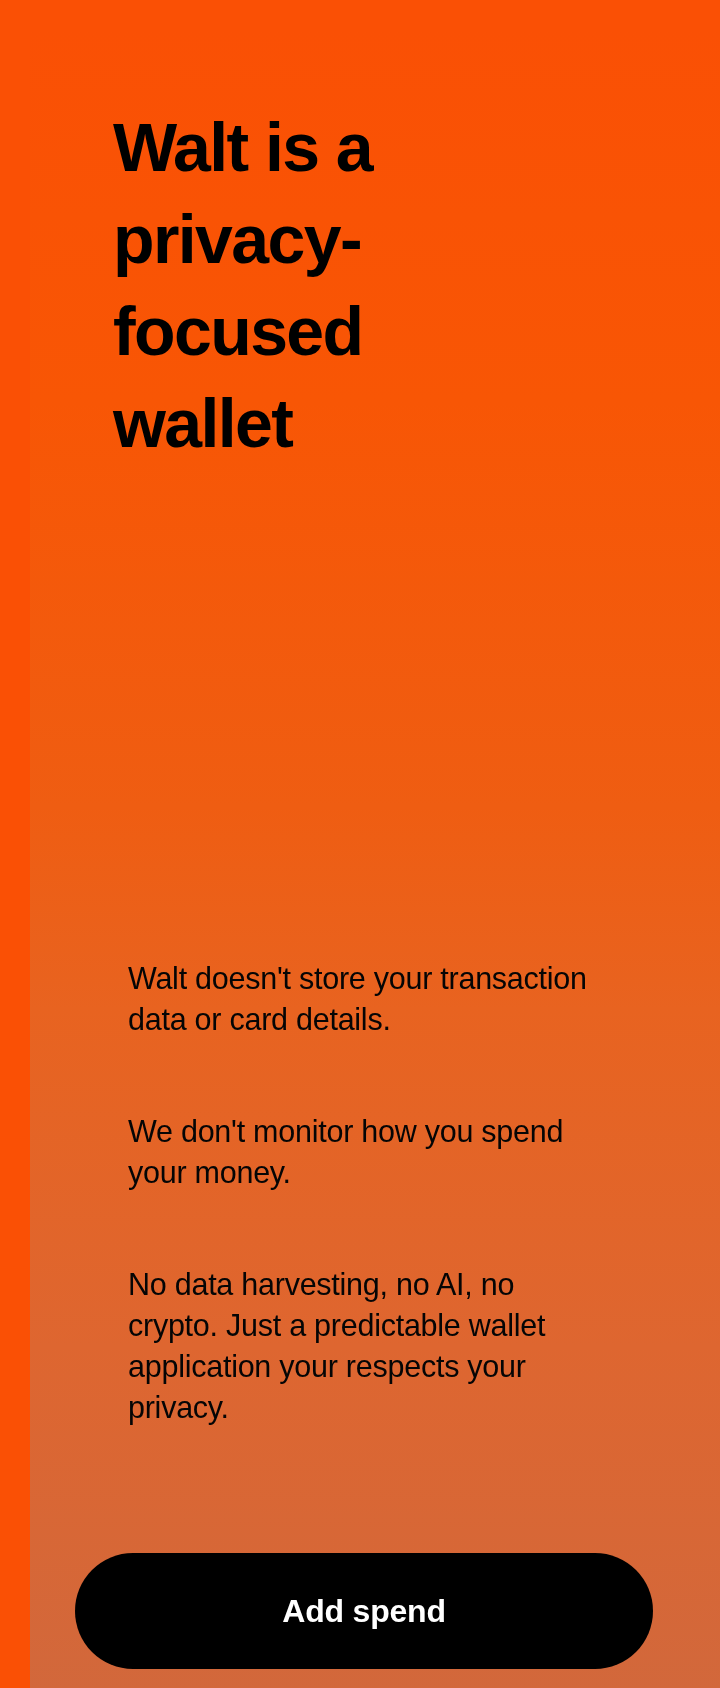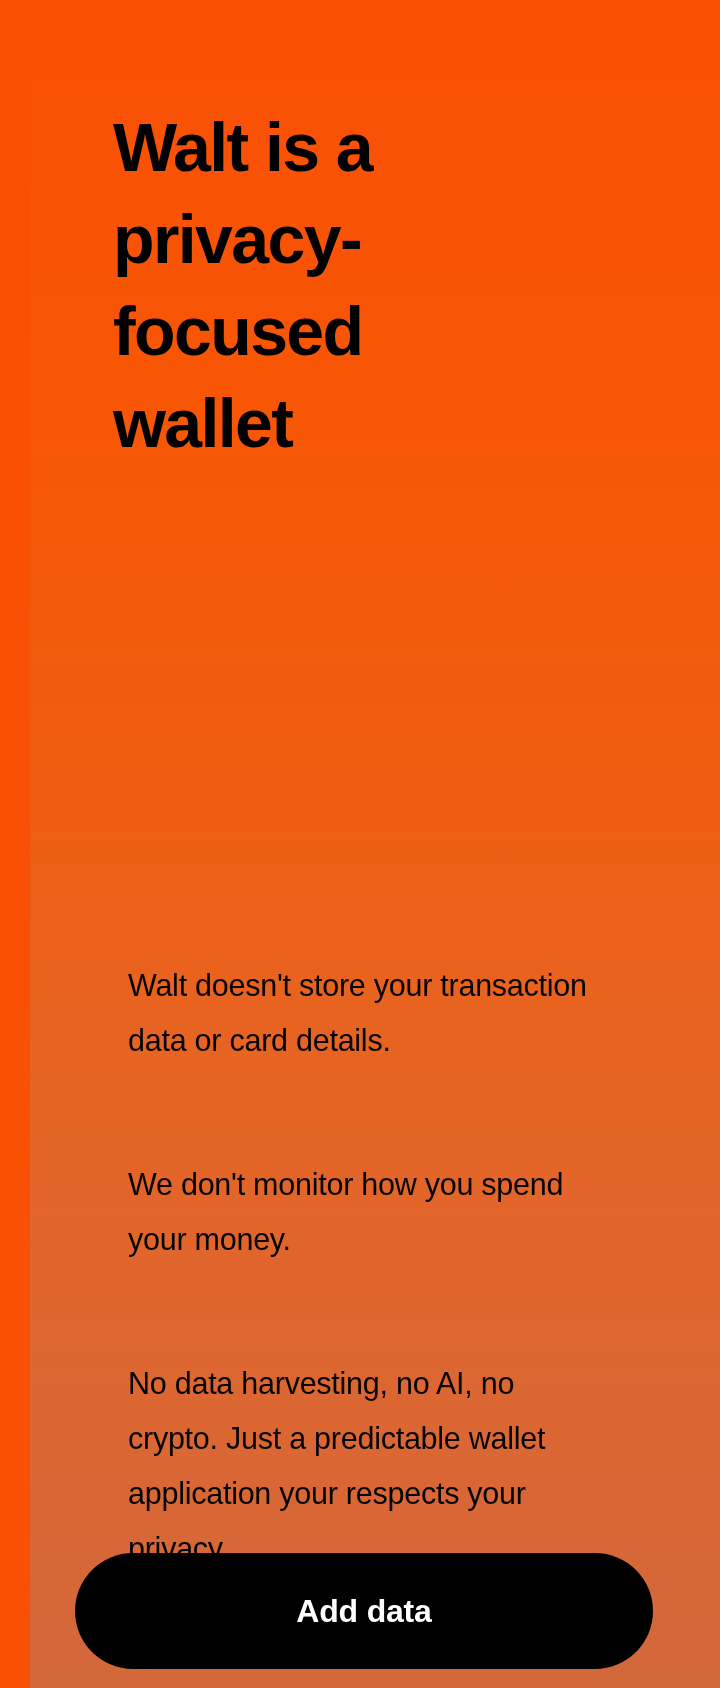--- a/index.html
+++ b/index.html
@@ -43,26 +43,26 @@
   }
 
   
   #body-copy {
     position: absolute;
     left: 68px;
     top: 898px;
     width: 520px;
     color: #050505;
     font-size: 30.5px;
-    line-height: 55px;
+    line-height: 41px;
     font-weight: 400;
     letter-spacing: -0.25px;
   }
   #body-copy .para { margin: 0; }
-  #body-copy .para + .para { margin-top: 59px; }
+  #body-copy .para + .para { margin-top: 41px; }
 
   
   #add-card-button {
     position: absolute;
     left: 45px;
     top: 1523px;
     width: 578px;
     height: 116px;
     background: #000000;
     color: #FFFFFF;
@@ -84,15 +84,15 @@
 <div id="screen">
 
   <h1 id="hero-heading">Walt is a privacy-focused wallet</h1>
 
   <div id="body-copy">
     <p class="para">Walt doesn't store your transaction data or card details.</p>
     <p class="para">We don't monitor how you spend your money.</p>
     <p class="para">No data harvesting, no AI, no crypto. Just a predictable wallet application your respects your privacy.</p>
   </div>
 
-  <button id="add-card-button">Add data</button>
+  <button id="add-card-button">Add spend</button>
 
 </div>
 
 </body></html>

